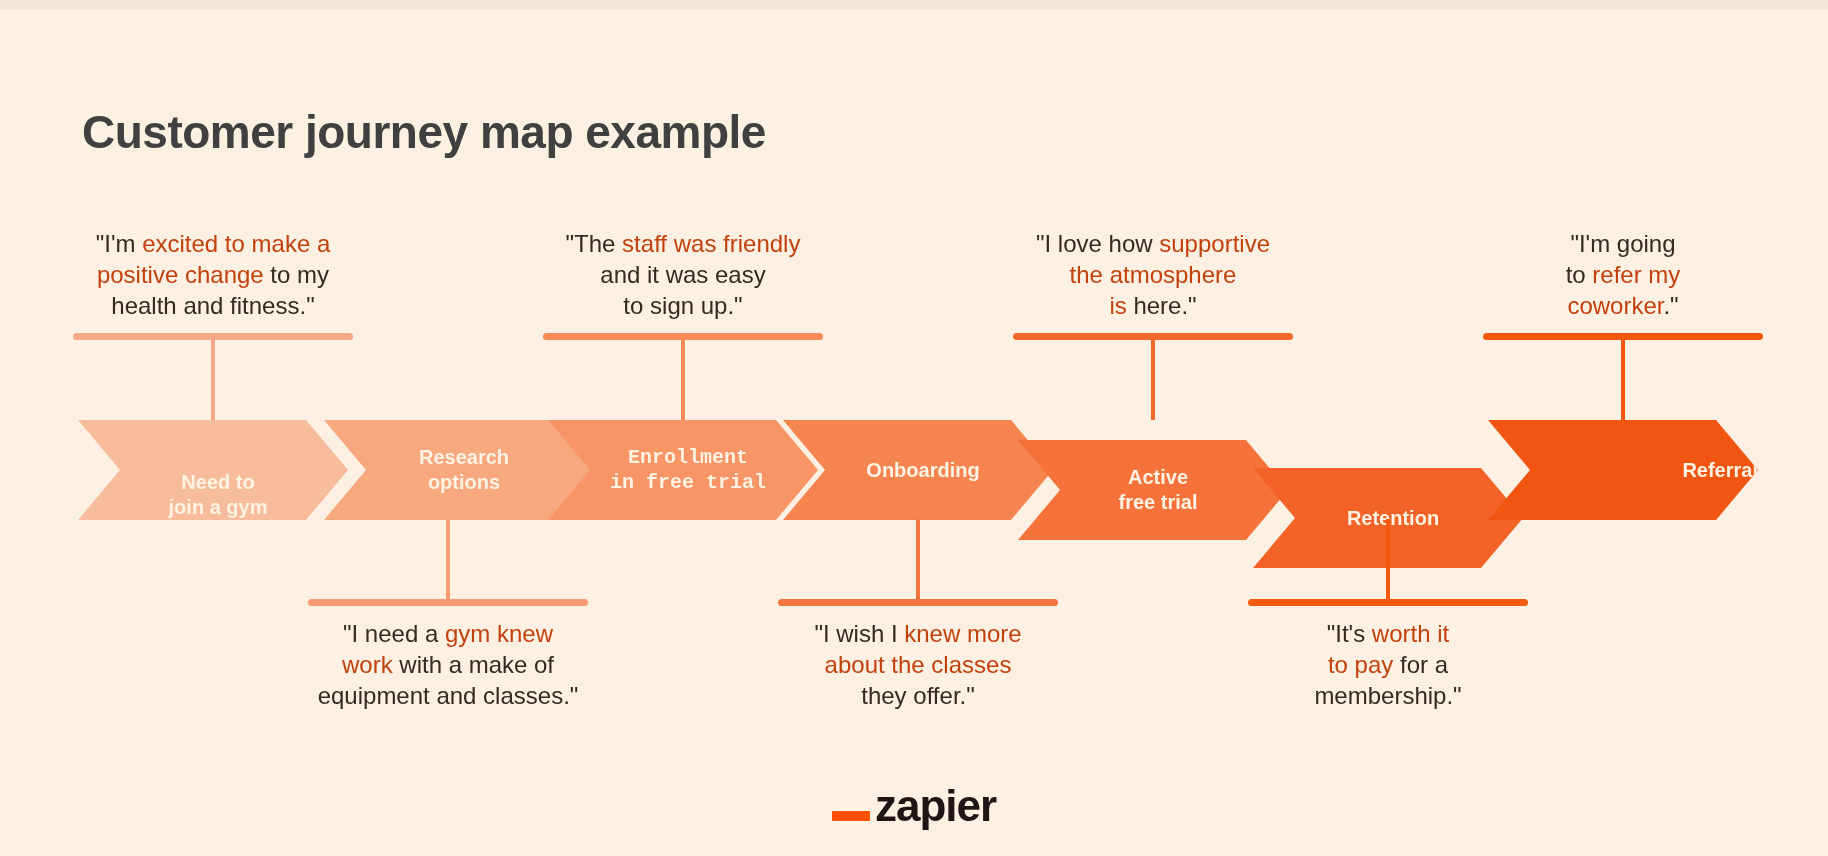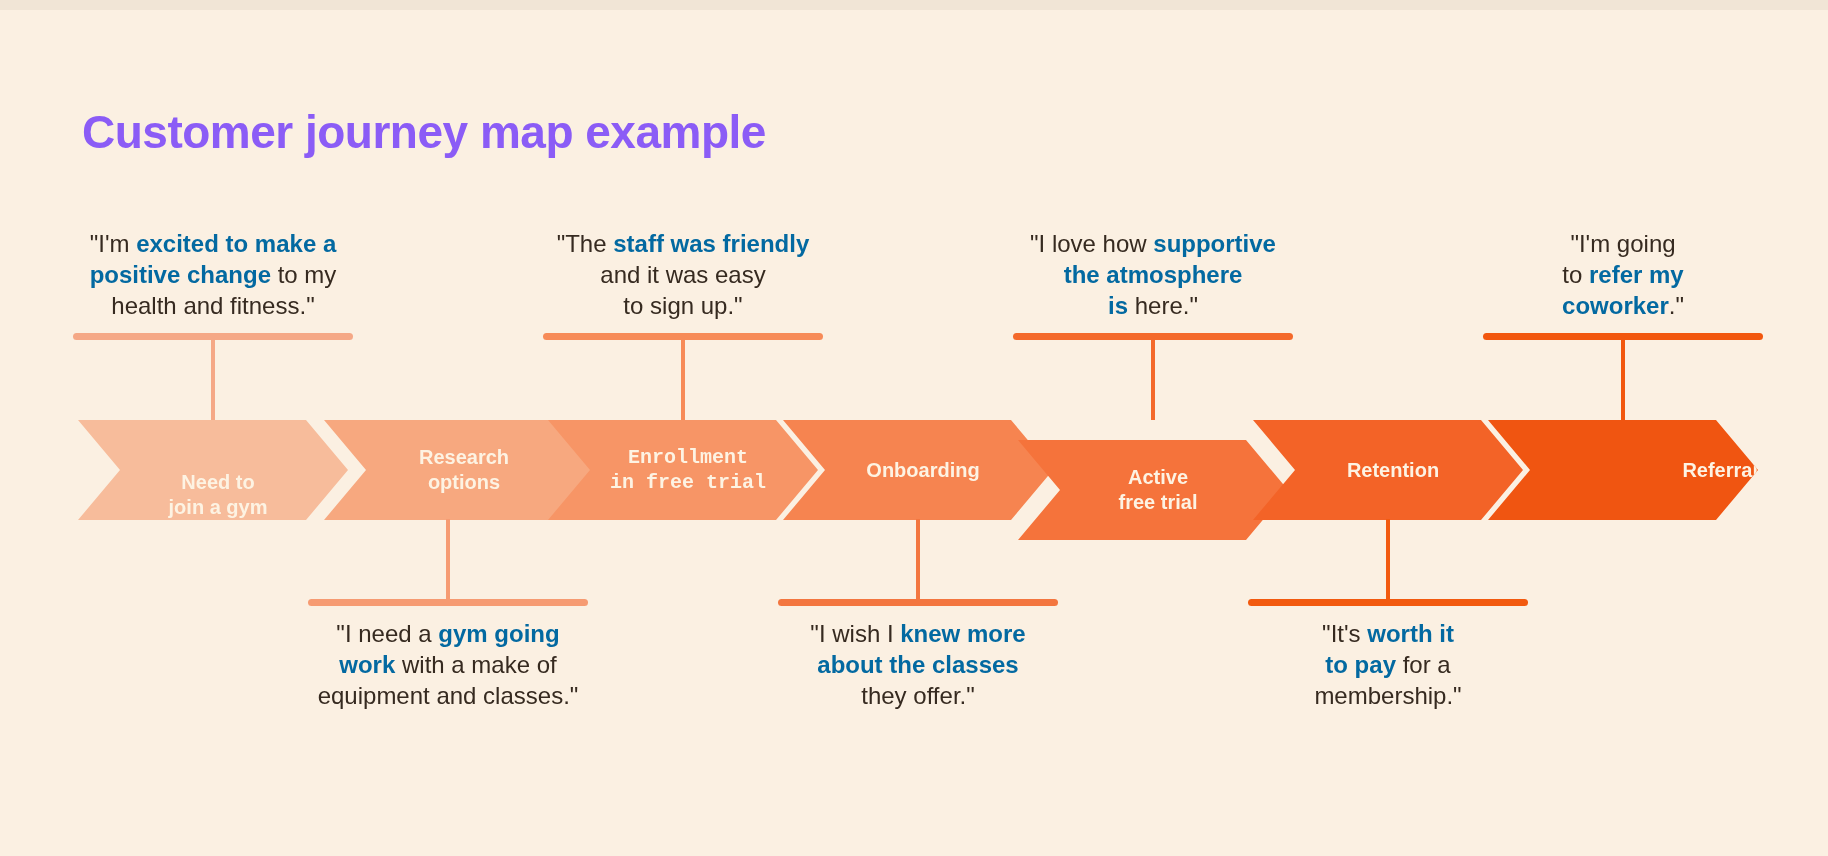--- a/index.html
+++ b/index.html
@@ -13,21 +13,21 @@
     width: 1828px; height: 856px;
     background: #FBF0E2;
   }
   #top-strip {
     position: absolute; left: 0; top: 0; width: 100%; height: 10px;
     background: rgba(90, 60, 30, 0.06);
   }
   #page-title {
     position: absolute; left: 82px; top: 74px;
     font-size: 46px; font-weight: 700; letter-spacing: -0.5px;
-    color: #8b5cf6;
+    color: #404040;
   }
   
   .stage {
     position: absolute; top: 420px; height: 100px; width: 270px;
     display: flex; align-items: center; justify-content: center;
     -webkit-clip-path: polygon(0 0, calc(100% - 42px) 0, 100% 50%, calc(100% - 42px) 100%, 0 100%, 42px 50%);
     clip-path: polygon(0 0, calc(100% - 42px) 0, 100% 50%, calc(100% - 42px) 100%, 0 100%, 42px 50%);
   }
   .stage-label {
     color: #FDF3E3; font-size: 20px; font-weight: 700;
@@ -35,21 +35,21 @@
   }
   
   .quote {
     position: absolute; width: 360px;
     display: flex; flex-direction: column; align-items: center;
   }
   .quote-text {
     font-size: 24px; line-height: 31px; text-align: center;
     color: #362A20; font-weight: 400;
   }
-  .quote-text b { font-weight: 700; color: #0369a1; }
+  .quote-text b { font-weight: 400; color: #c2410c; }
   .callout-bar { width: 280px; height: 7px; border-radius: 4px; }
   .callout-stem { width: 4px; height: 80px; }
   .quote.top .callout-bar { margin-top: 12px; }
   .quote.bottom .callout-bar { margin-bottom: 12px; }
   
   #logo {
     position: absolute; left: 0; bottom: 28px; width: 100%;
     display: flex; align-items: flex-end; justify-content: center;
   }
   #logo-underscore {
@@ -78,21 +78,21 @@
       </div>
       <div class="stage" style="left: 548px; background: rgb(247, 149, 102); font-family: Liberation Mono, monospace;">
         <div class="stage-label">Enrollment<br>in free trial</div>
       </div>
       <div class="stage" style="left: 783px; background: rgb(246, 132, 80);">
         <div class="stage-label">Onboarding</div>
       </div>
       <div class="stage" style="left: 1018px; background: rgb(245, 115, 59); margin-top: 20px;">
         <div class="stage-label">Active<br>free trial</div>
       </div>
-      <div class="stage" style="left: 1253px; background: rgb(243, 99, 39);">
+      <div class="stage" style="left: 1253px; background: rgb(243, 99, 39); margin-top: 48px;">
         <div class="stage-label">Retention</div>
       </div>
       <div class="stage" style="left: 1488px; background: rgb(240, 85, 17); justify-content: flex-end;">
         <div class="stage-label">Referral</div>
       </div>
     </div>
   <div id="quotes">
       <div class="quote top" style="left: 33px; bottom: 436px;">
         <div class="quote-text"><span>"I'm </span><b>excited to make a</b><br><b>positive change</b><span> to my</span><br><span>health and fitness."</span></div>
         <div class="callout-bar" style="background: rgb(245, 168, 134);"></div>
@@ -109,27 +109,31 @@
         <div class="callout-stem" style="background: rgb(244, 105, 43);"></div>
       </div>
       <div class="quote top" style="left: 1443px; bottom: 436px;">
         <div class="quote-text"><span>"I'm going</span><br><span>to </span><b>refer my</b><br><b>coworker</b><span>."</span></div>
         <div class="callout-bar" style="background: rgb(242, 87, 14);"></div>
         <div class="callout-stem" style="background: rgb(242, 87, 14);"></div>
       </div>
       <div class="quote bottom" style="left: 268px; top: 519px;">
         <div class="callout-stem" style="background: rgb(246, 155, 114);"></div>
         <div class="callout-bar" style="background: rgb(246, 155, 114);"></div>
-        <div class="quote-text"><span>"I need a </span><b>gym going</b><br><b>work</b><span> with a make of</span><br><span>equipment and classes."</span></div>
+        <div class="quote-text"><span>"I need a </span><b>gym knew</b><br><b>work</b><span> with a make of</span><br><span>equipment and classes."</span></div>
       </div>
       <div class="quote bottom" style="left: 738px; top: 519px;">
         <div class="callout-stem" style="background: rgb(243, 118, 63);"></div>
         <div class="callout-bar" style="background: rgb(243, 118, 63);"></div>
         <div class="quote-text"><span>"I wish I </span><b>knew more</b><br><b>about the classes</b><br><span>they offer."</span></div>
       </div>
       <div class="quote bottom" style="left: 1208px; top: 519px;">
         <div class="callout-stem" style="background: rgb(242, 90, 15);"></div>
         <div class="callout-bar" style="background: rgb(242, 90, 15);"></div>
         <div class="quote-text"><span>"It's </span><b>worth it</b><br><b>to pay</b><span> for a</span><br><span>membership."</span></div>
       </div>
     </div>
 
+  <div id="logo">
+    <span id="logo-underscore"></span>
+    <span id="logo-text">zapier</span>
+  </div>
 </div>
 
 </body></html>

